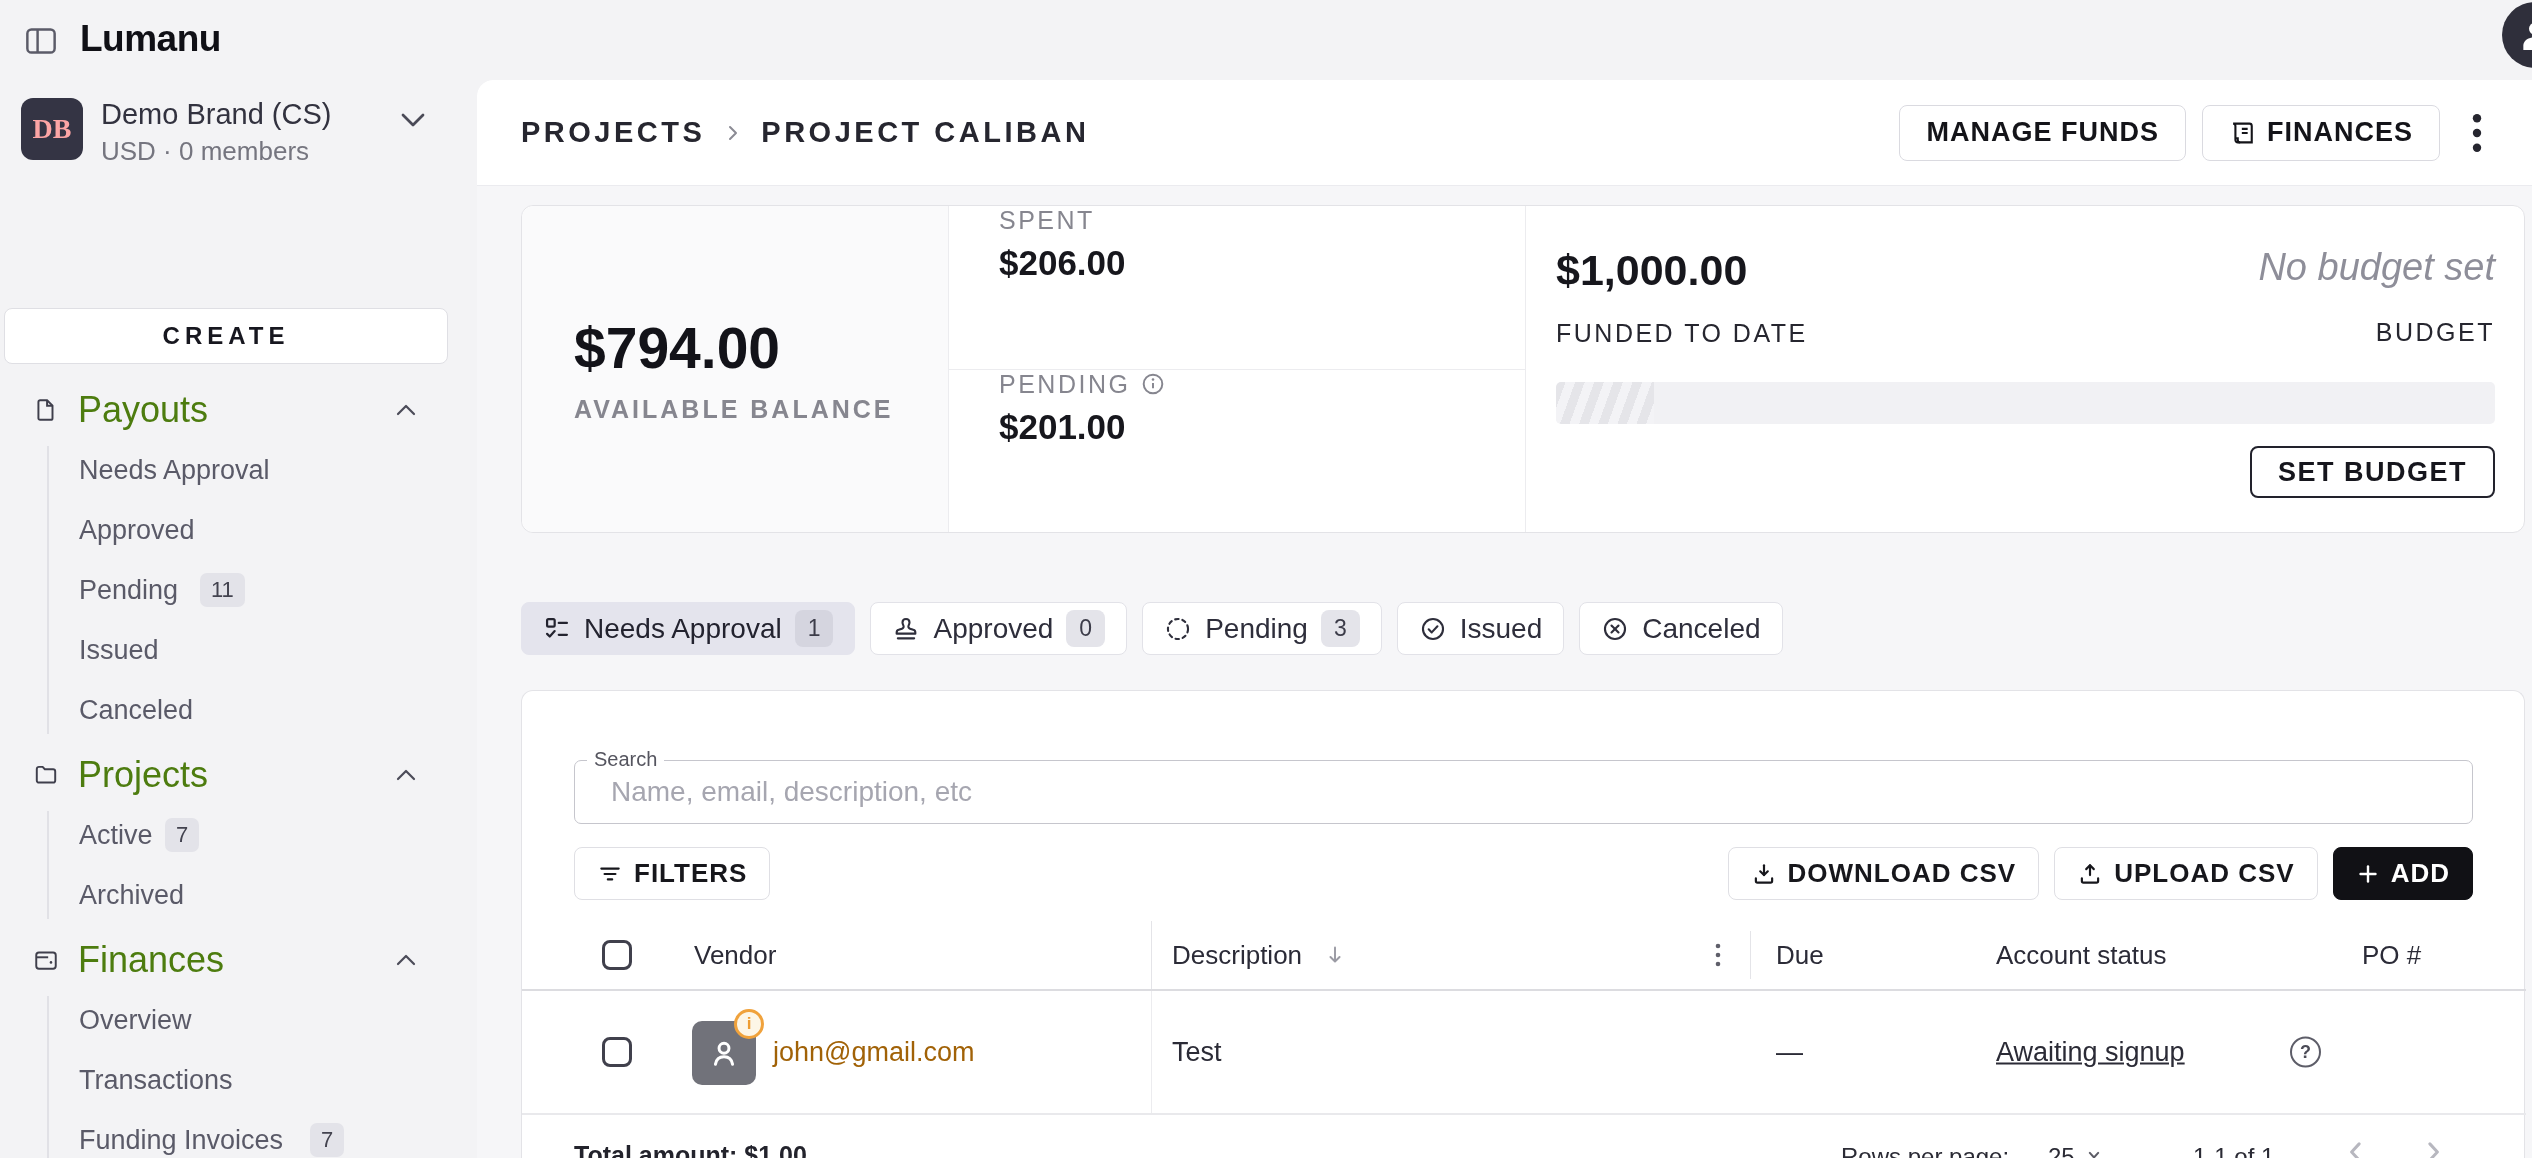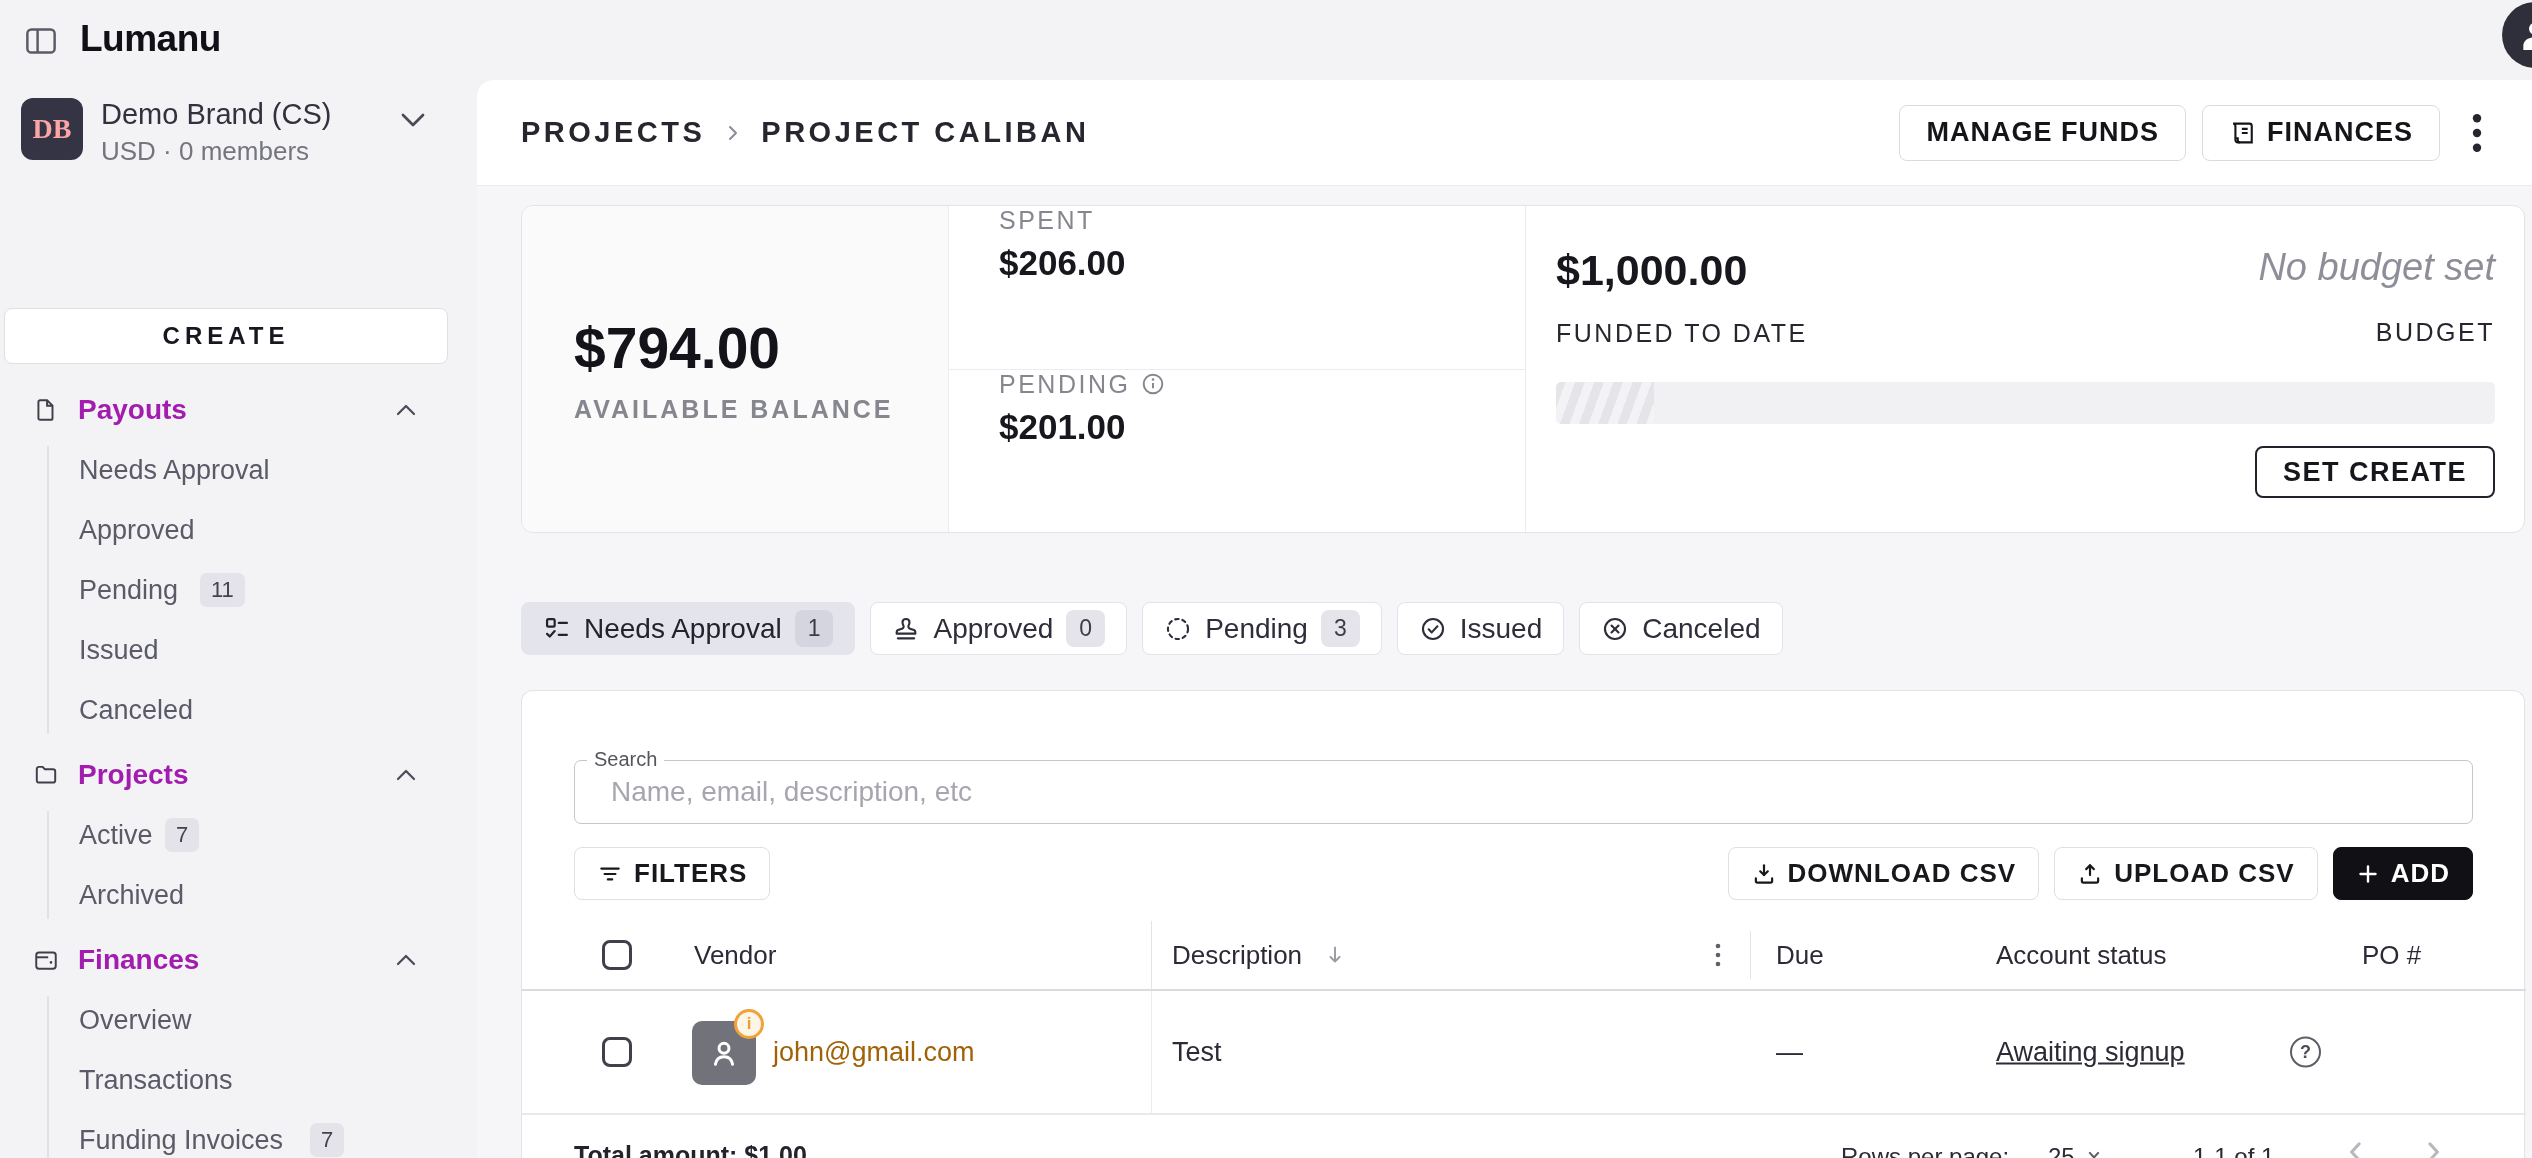--- a/index.html
+++ b/index.html
@@ -25,21 +25,21 @@
   .brand-chevron { position:absolute; left:398px; top:30px; }
   .available-card { position:absolute; left:4px; top:126px; width:444px; height:66px; background:#fff; border:1px solid #dededf; border-radius:10px;
     display:flex; align-items:center; padding:0 20px; }
   .available-label { font-size:25px; color:#3a3a46; margin-left:20px; }
   .available-amount { margin-left:auto; font-size:25px; font-weight:700; color:#17171f; }
   .create-btn { position:absolute; left:4px; top:228px; width:444px; height:56px; background:#fff; border:1px solid #dfdfe4; border-radius:8px;
     display:flex; align-items:center; justify-content:center; font-size:24px; font-weight:700; letter-spacing:5px; color:#17171f; cursor:pointer; }
   .nav { position:absolute; left:0; top:300px; width:477px; }
   .nav-section, .nav-sub { height:60px; display:flex; align-items:center; position:relative; cursor:pointer; }
   .nav-section .nicon { position:absolute; left:33px; }
-  .nav-section .nlabel { position:absolute; left:78px; font-size:28px; font-weight:700; color:#a21caf; }
+  .nav-section .nlabel { position:absolute; left:78px; font-size:36px; font-weight:400; color:#4d7c0f; }
   .nav-section .nchevron { position:absolute; left:394px; }
   .nav-sub .nlabel { position:absolute; left:79px; font-size:27px; color:#5a5a68; }
   .nav-sub .badge { position:absolute; font-size:22px; color:#43434f; background:#e3e3e9; border-radius:7px; padding:4px 11px; }
   .nav-gap { height:5px; }
   .guide { position:absolute; width:2px; background:#e1e1e6; left:47px; }
 
   
   .main { position:absolute; left:477px; top:80px; width:2055px; height:1078px; background:#f6f6f8; border-top-left-radius:16px; overflow:hidden; }
   .page-header { position:absolute; left:0; top:0; width:2055px; height:106px; background:#fff; border-bottom:1px solid #ebebef;
     border-top-left-radius:16px; display:flex; align-items:center; padding:0 34px 0 44px; }
@@ -310,21 +310,21 @@
           <div class="funded-label">FUNDED TO DATE</div>
         </div>
         <div class="budget-wrap">
           <div class="budget-value">No budget set</div>
           <div class="budget-label">BUDGET</div>
         </div>
       </div>
       <div class="progress">
         <div class="progress-fill"></div>
       </div>
-      <div class="set-budget-btn">SET CREATE</div>
+      <div class="set-budget-btn">SET BUDGET</div>
     </div>
   </div>
 
   <div class="tabs">
     <div class="tab selected">
       <span>
         <svg width="28" height="28" viewBox="0 0 24 24" fill="none" stroke="#23232f" stroke-width="1.9" stroke-linecap="round" stroke-linejoin="round">
             <rect x="3.5" y="3.5" width="6.5" height="6.5" rx="1.2"></rect>
             <line x1="13.5" y1="6.8" x2="20.5" y2="6.8"></line>
             <polyline points="3.5,16.2 5.8,18.5 10,13.8"></polyline>

